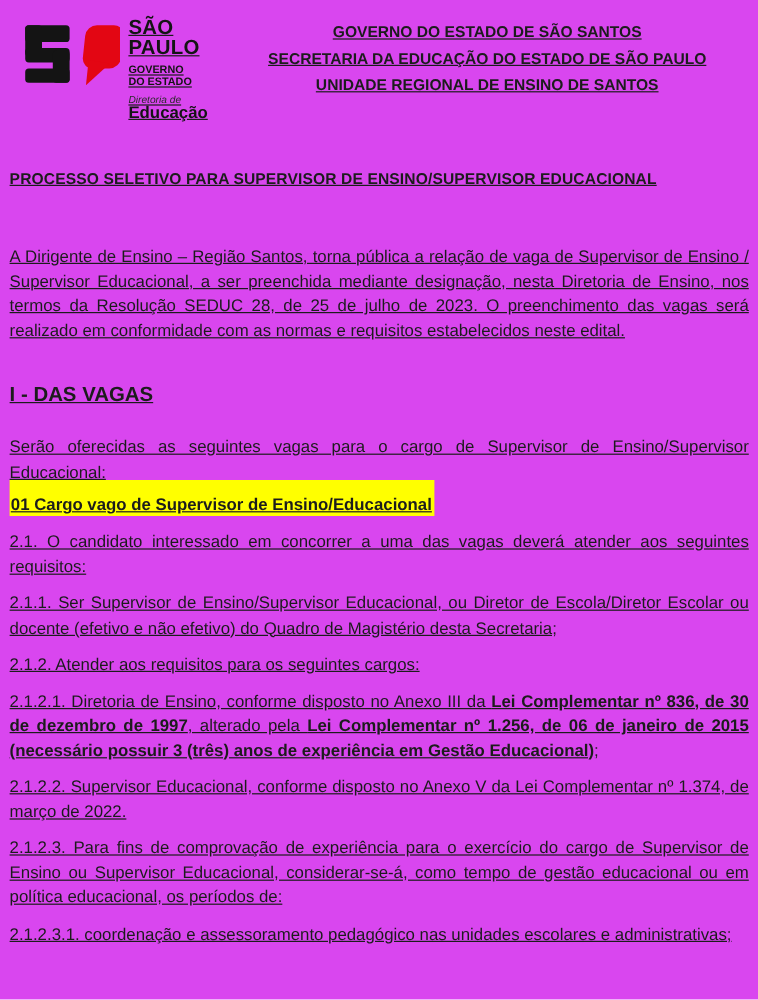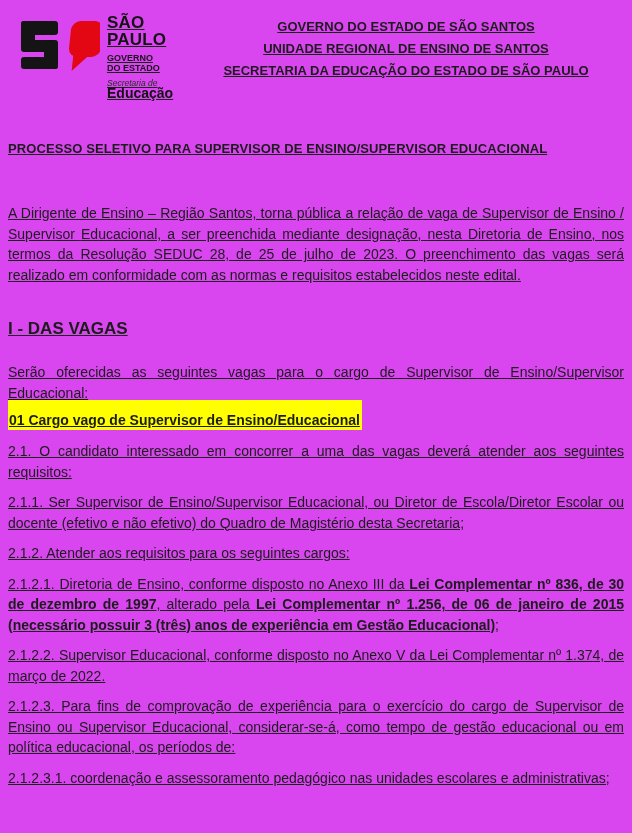--- a/index.html
+++ b/index.html
@@ -79,28 +79,28 @@
         <g fill="#e30613" transform="translate(6 0) skewX(-6)">
           <rect x="46" y="1" width="32" height="36" rx="9"></rect>
           <path d="M51 30 L51 51 L69 33 Z"></path>
         </g>
       </svg>
       <div class="logo-text">
         <span class="logo-sao">SÃO</span>
         <span class="logo-paulo">PAULO</span>
         <span class="logo-gov1">GOVERNO</span>
         <span class="logo-gov2">DO ESTADO</span>
-        <span class="logo-sec">Secretaria de</span>
+        <span class="logo-sec">Diretoria de</span>
         <span class="logo-edu">Educação</span>
       </div>
     </div>
     <div class="header-text">
       <div>GOVERNO DO ESTADO DE SÃO SANTOS</div>
+      <div>SECRETARIA DA EDUCAÇÃO DO ESTADO DE SÃO PAULO</div>
       <div>UNIDADE REGIONAL DE ENSINO DE SANTOS</div>
-      <div>SECRETARIA DA EDUCAÇÃO DO ESTADO DE SÃO PAULO</div>
     </div>
   </div>
 
   <div class="doc-title">PROCESSO SELETIVO PARA SUPERVISOR DE ENSINO/SUPERVISOR EDUCACIONAL</div>
 
   <p class="body-p intro">A Dirigente de Ensino – Região Santos, torna pública a relação de vaga de Supervisor de Ensino / Supervisor Educacional, a ser preenchida mediante designação, nesta Diretoria de Ensino, nos termos da Resolução SEDUC 28, de 25 de julho de 2023. O preenchimento das vagas será realizado em conformidade com as normas e requisitos estabelecidos neste edital.</p>
 
   <h2 class="sec-h">I - DAS VAGAS</h2>
   <p class="body-p after-h">Serão oferecidas as seguintes vagas para o cargo de Supervisor de Ensino/Supervisor Educacional:</p>
   <p class="body-p hl-line"><span class="hl">01 Cargo vago de Supervisor de Ensino/Educacional</span></p>

